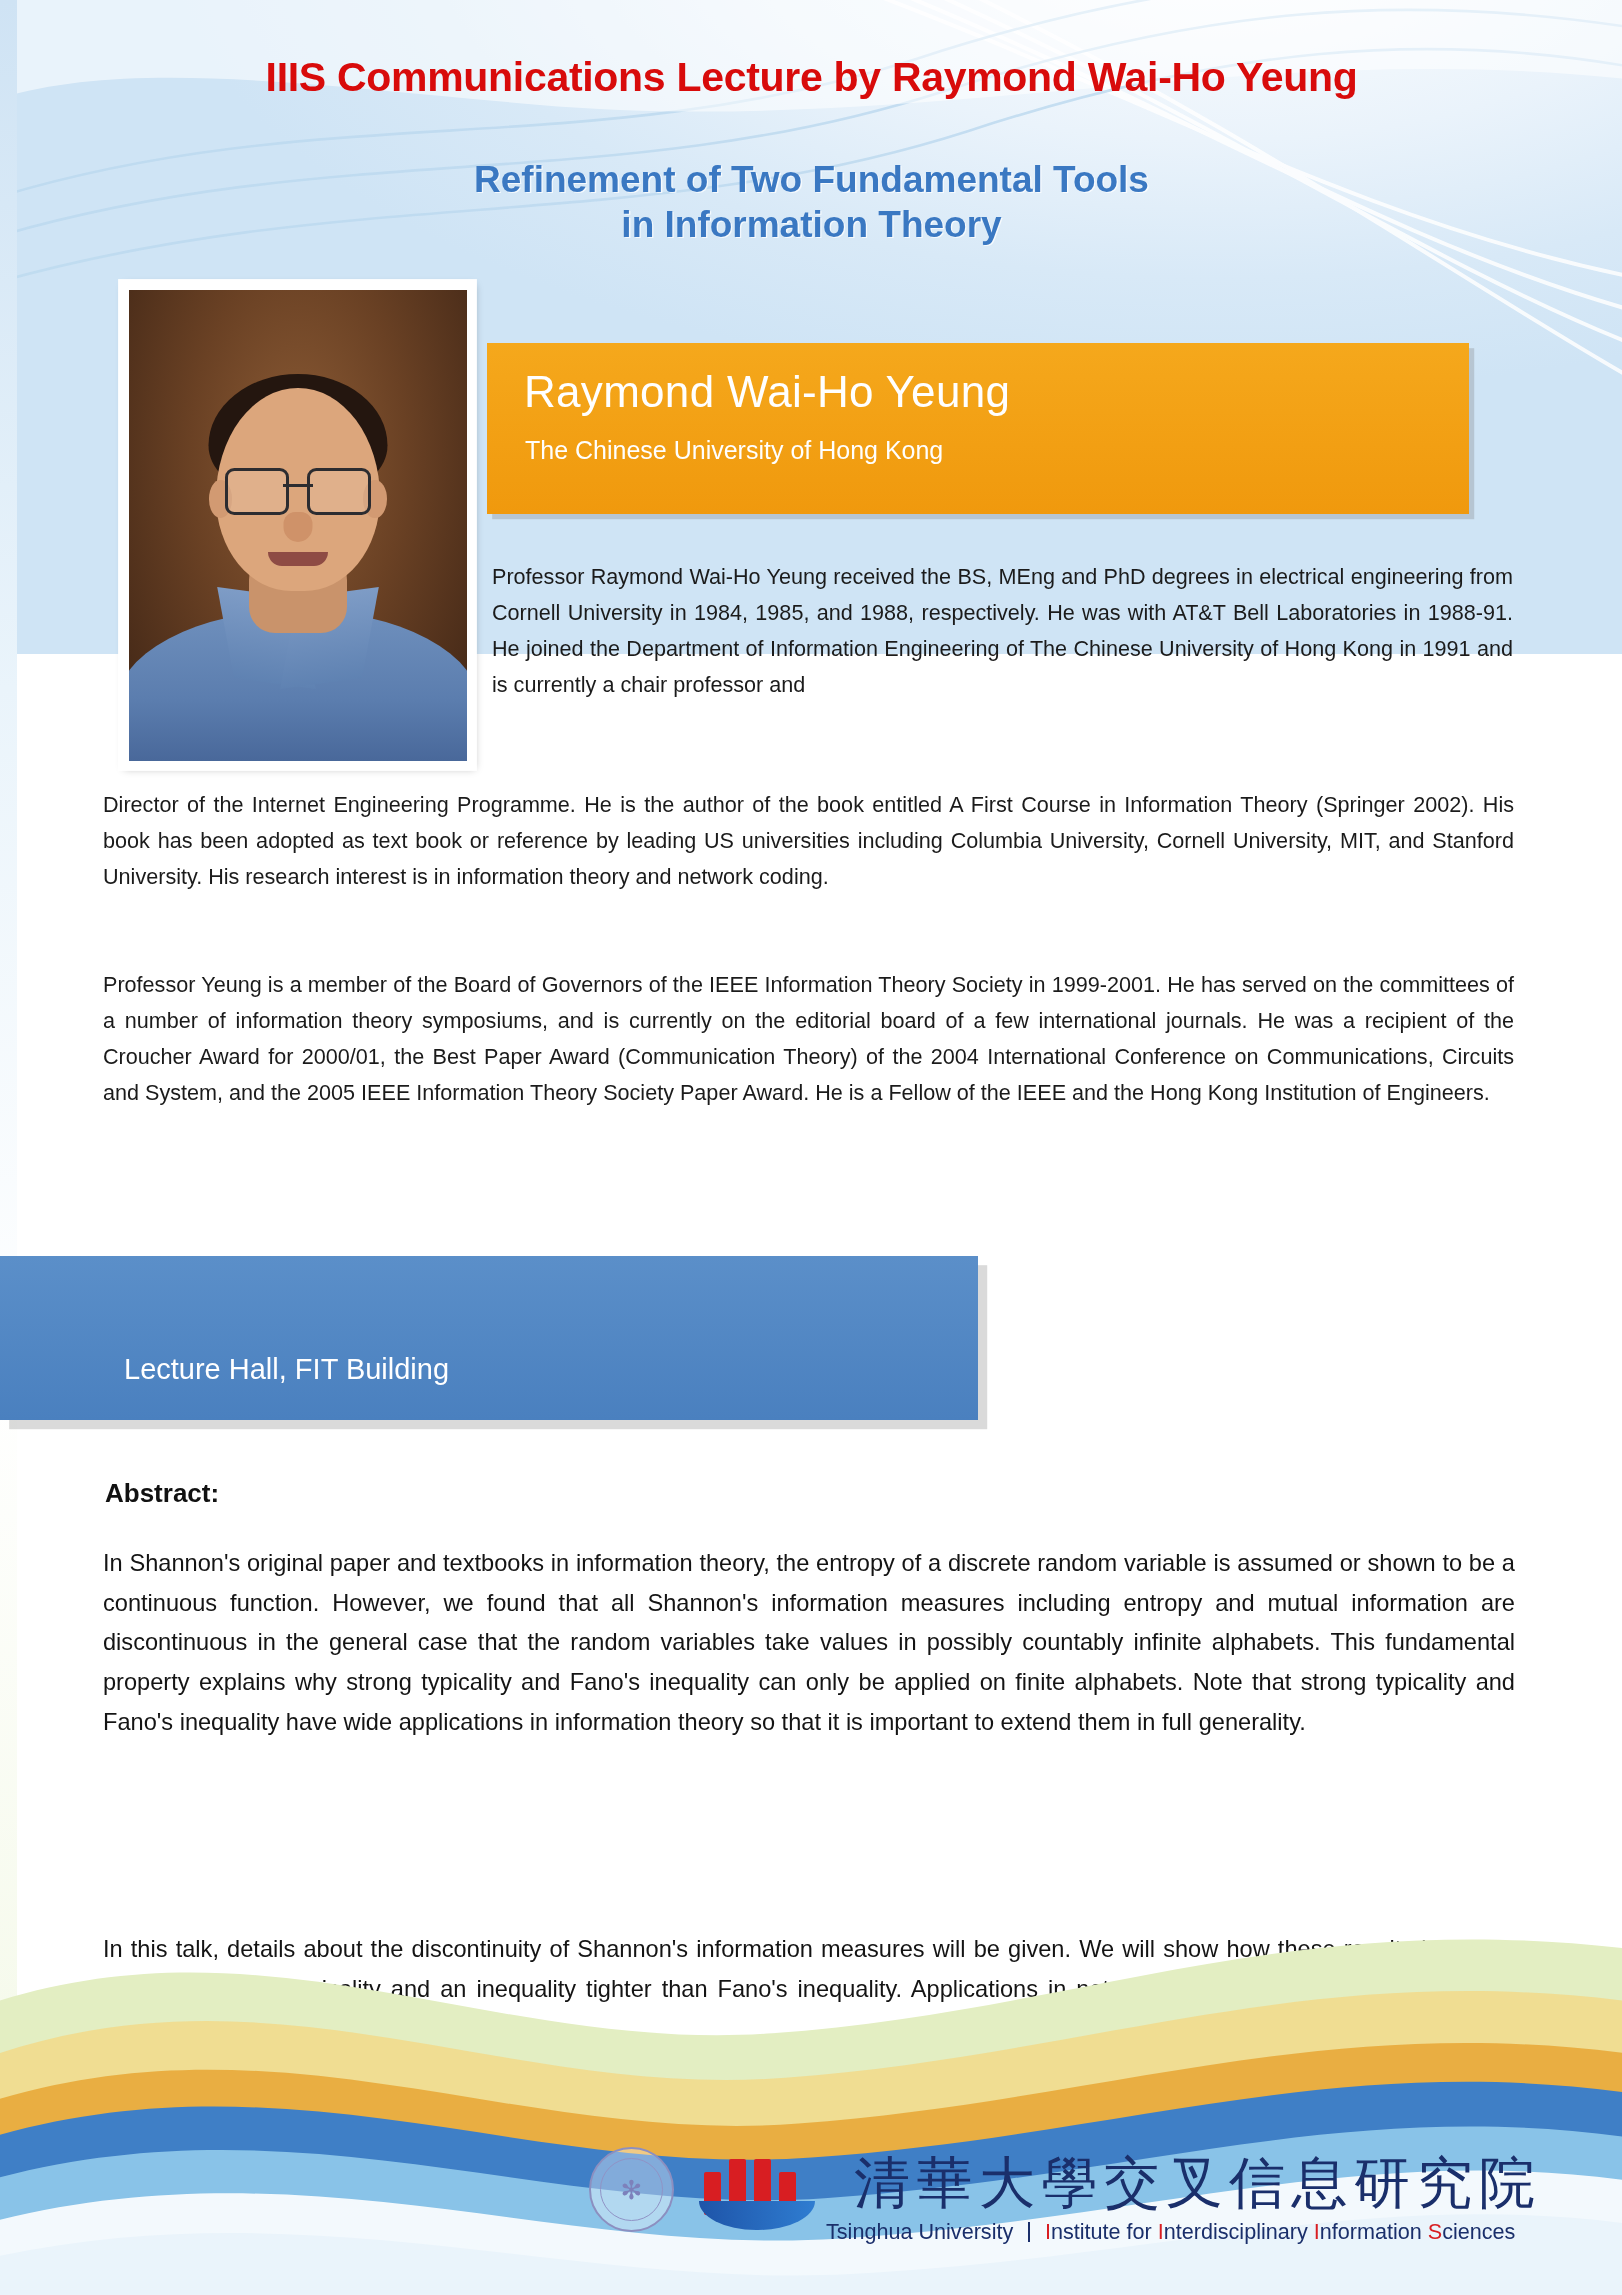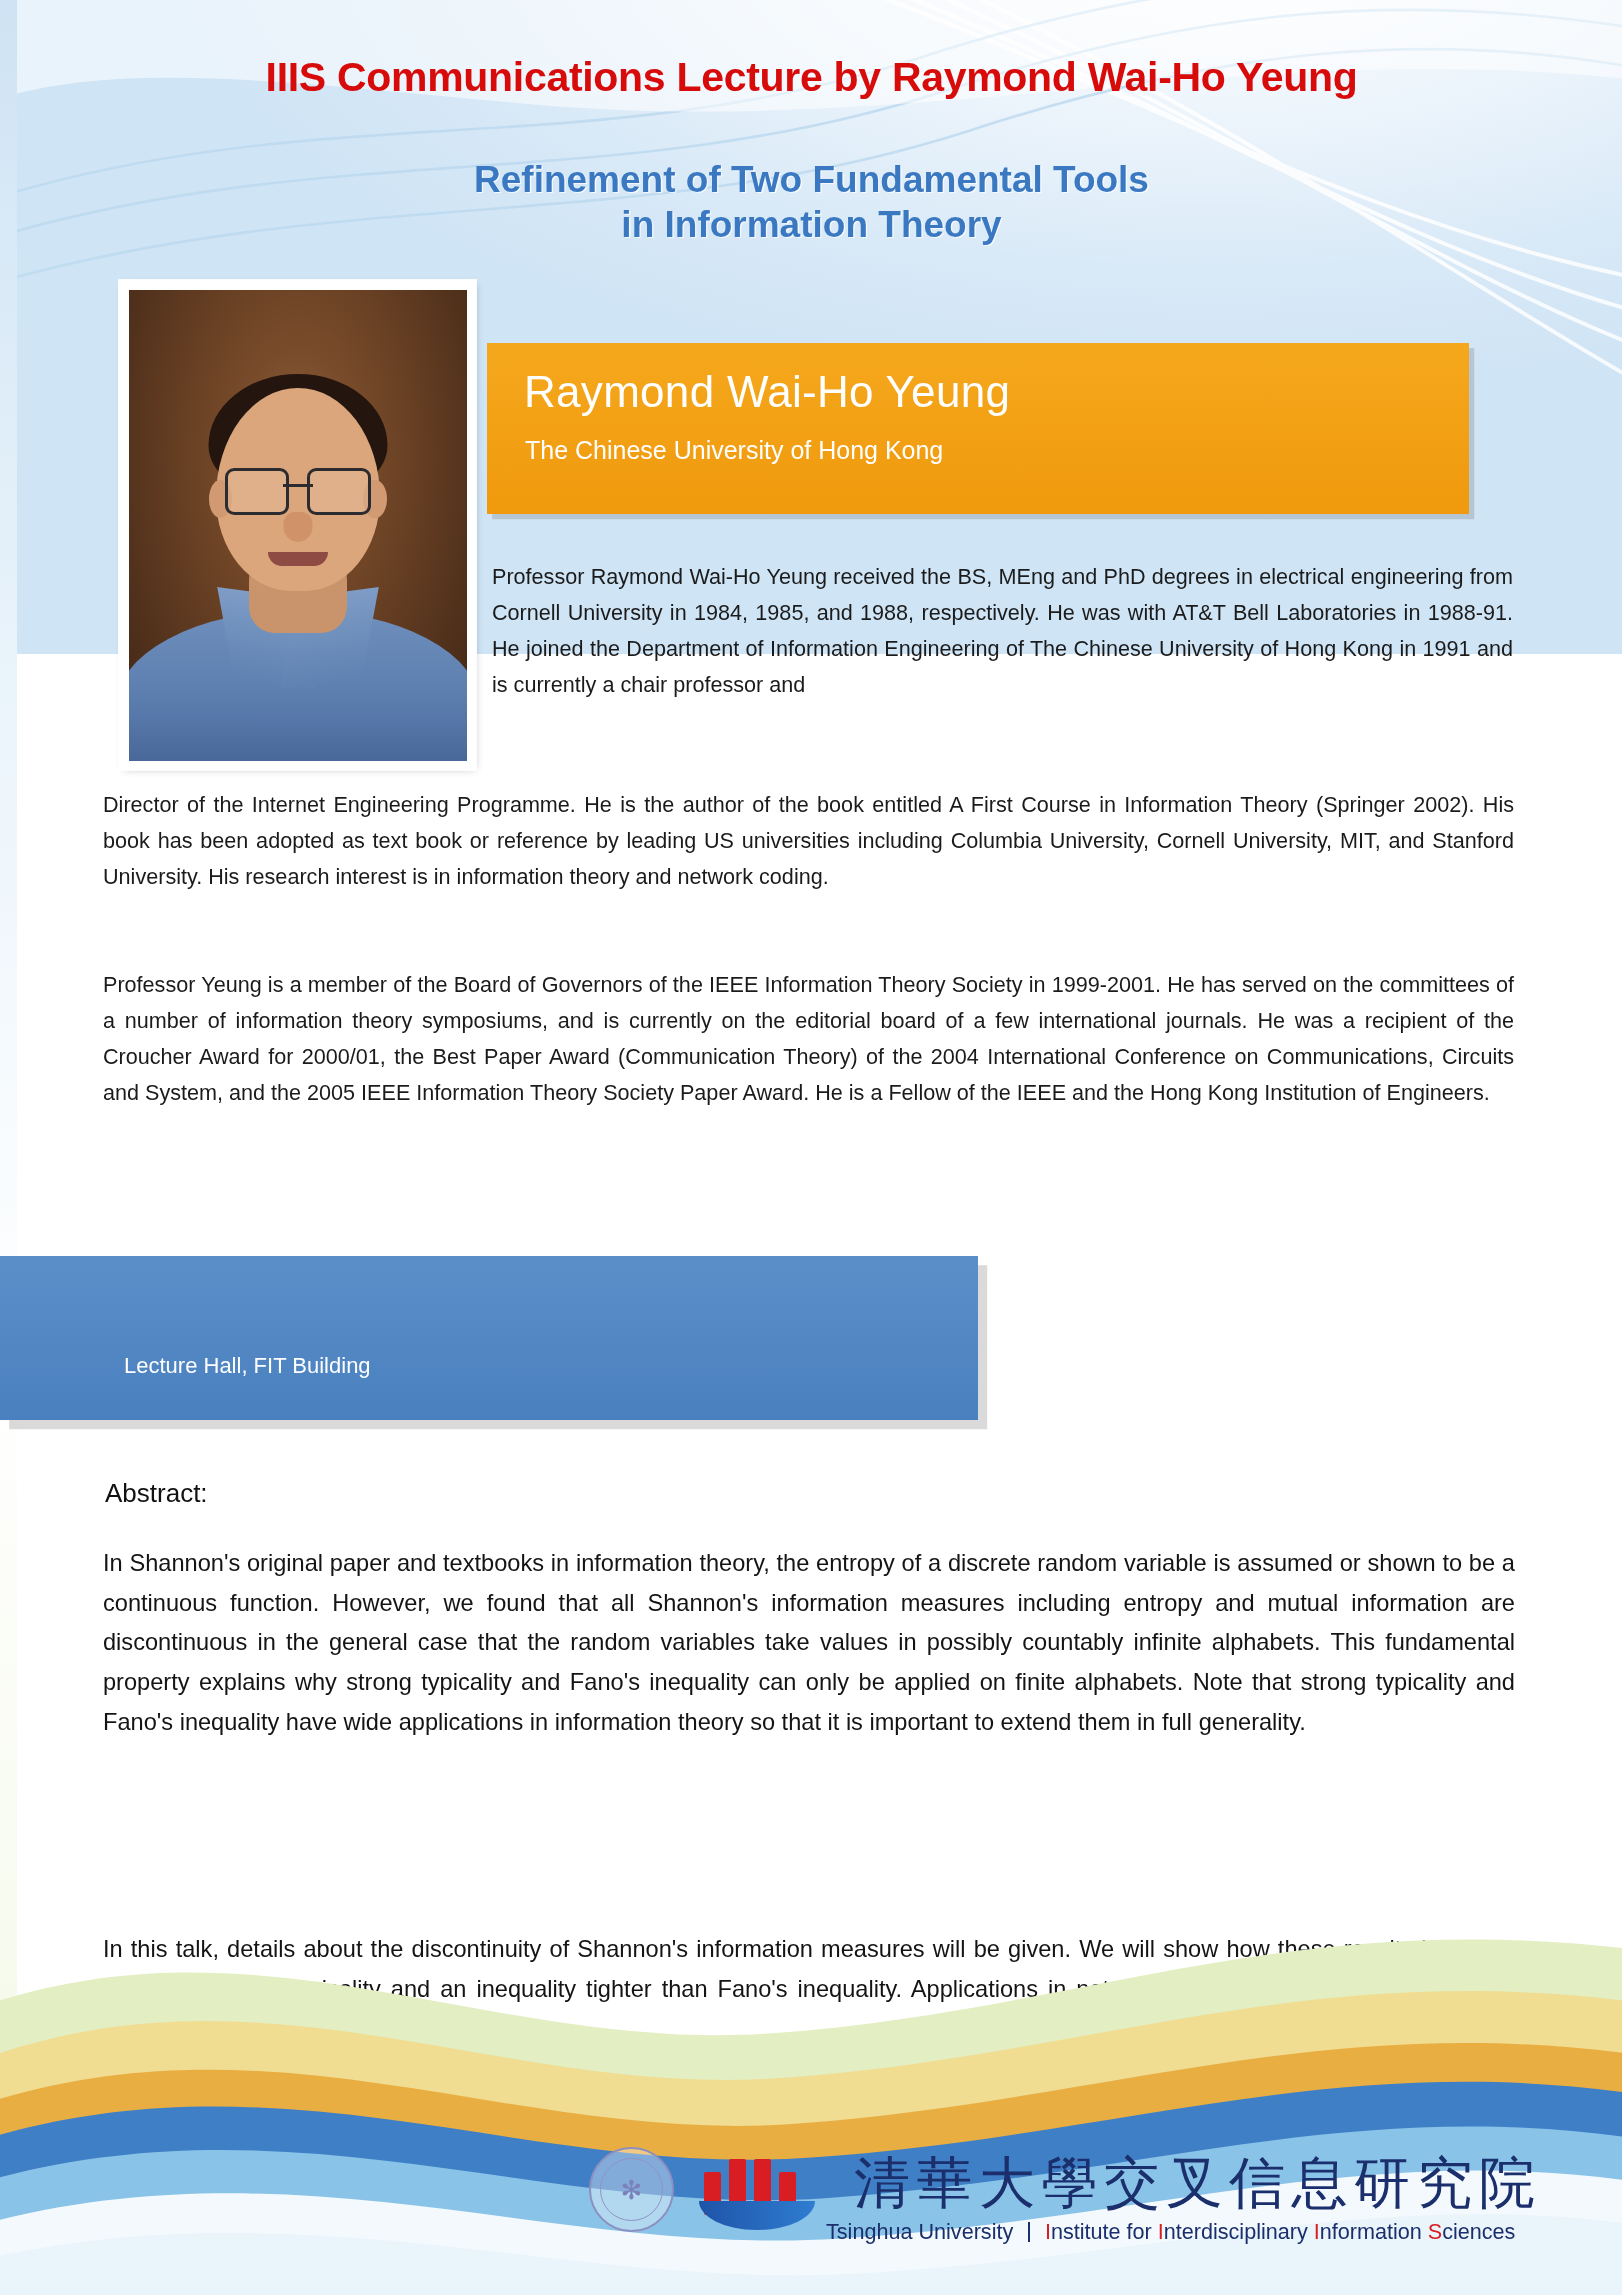--- a/index.html
+++ b/index.html
@@ -221,28 +221,28 @@
     width: 978px; height: 164px;
     background: linear-gradient(180deg,#5b8fc9 0%, #4a80bf 100%);
     box-shadow: 9.2px 9.2px 0 rgba(150,150,150,0.35);
   }
   .band-line1 {
     position: absolute; left: 124px; top: 34px;
     font-size: 29px; font-weight: bold; color: #ffffff;
   }
   .band-line2 {
     position: absolute; left: 124px; top: 97px;
-    font-size: 22px; color: #ffffff;
+    font-size: 29px; color: #ffffff;
   }
 
   
   .abstract-head {
     position: absolute;
     left: 105px; top: 1478px;
-    font-size: 26px; font-weight: normal; color: #111;
+    font-size: 26px; font-weight: bold; color: #111;
   }
   .abstract-p1 {
     position: absolute;
     left: 103px; top: 1544px;
     width: 1412px;
     font-size: 23.6px;
     line-height: 1.68;
     color: #141414;
     text-align: justify;
   }

